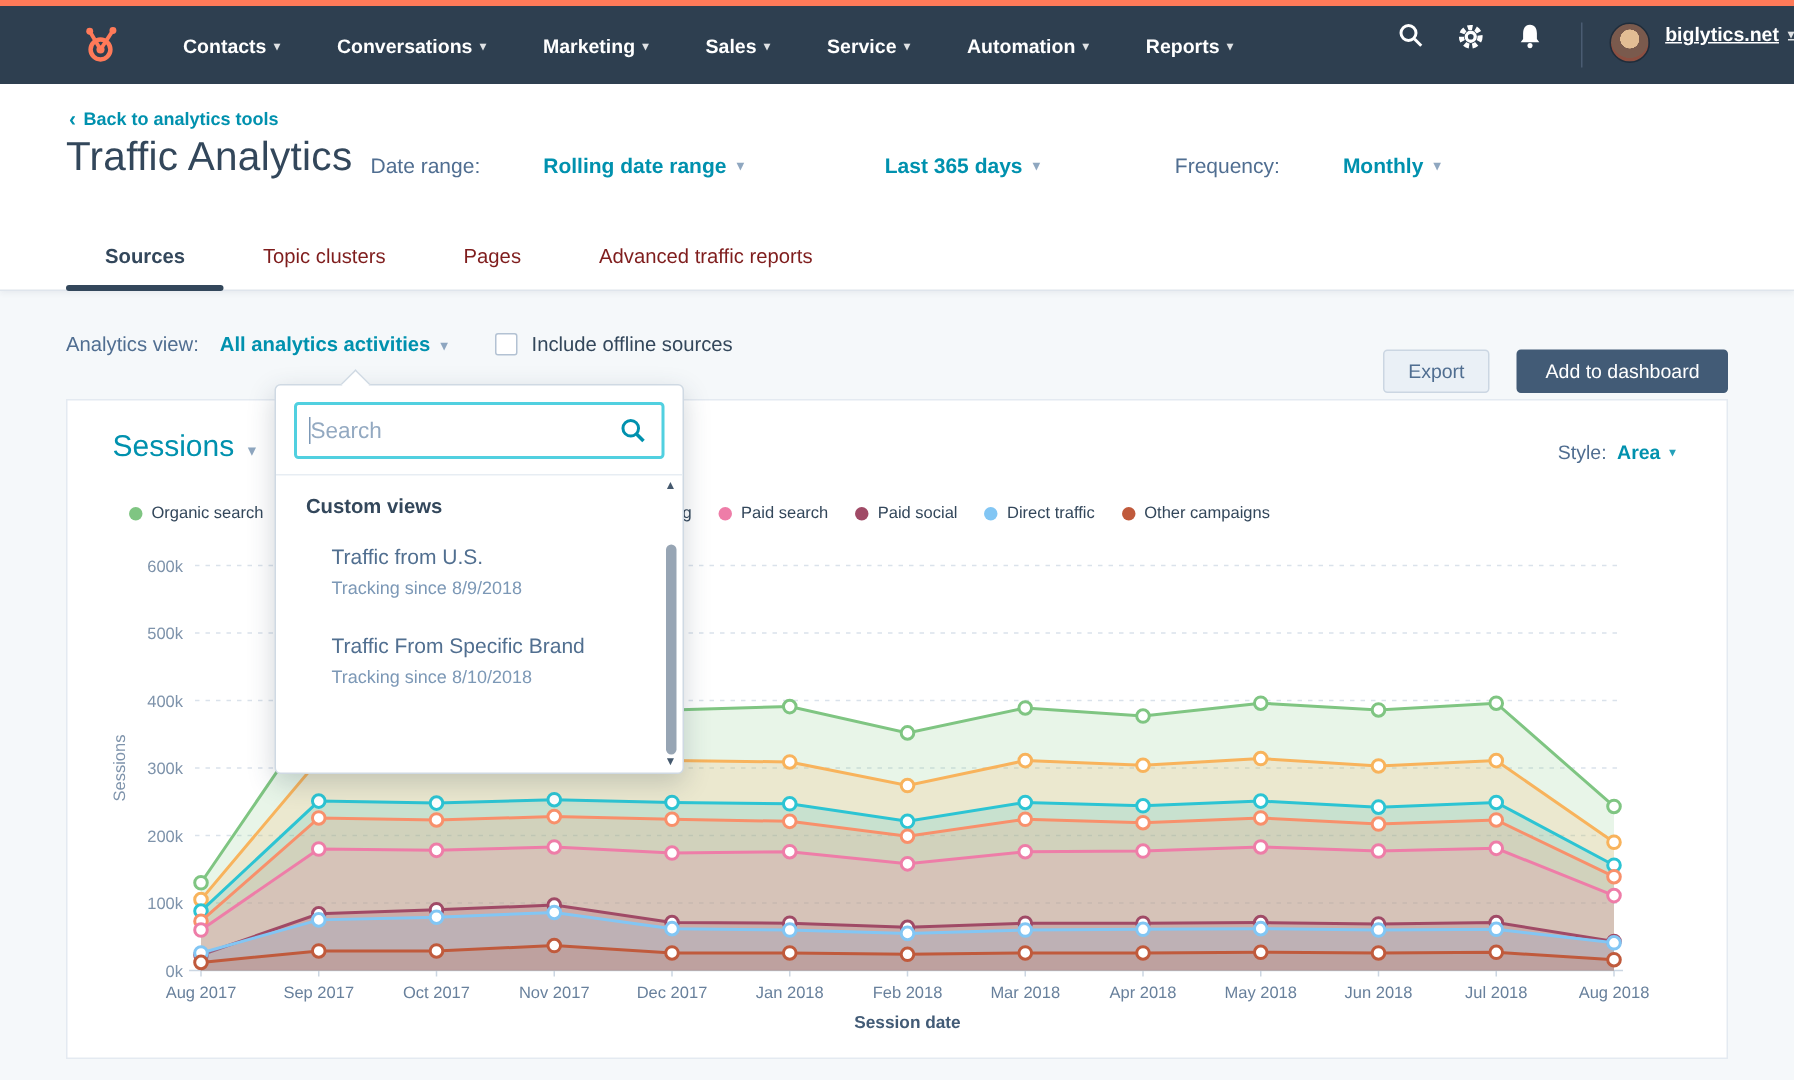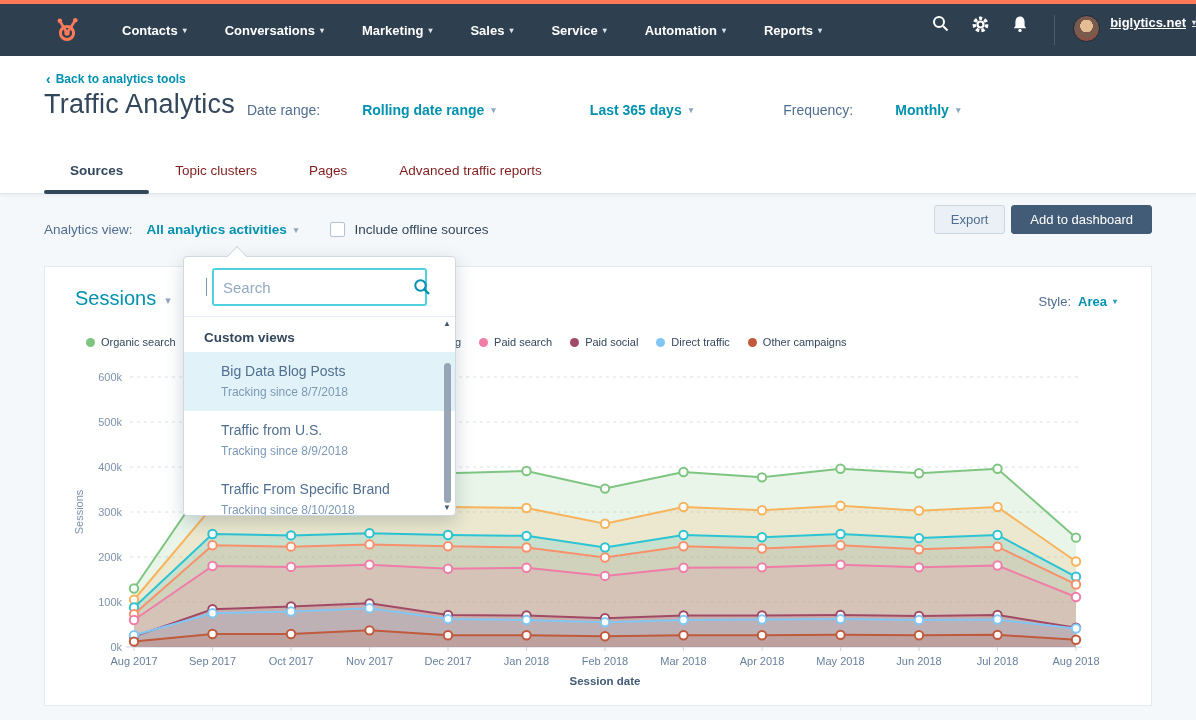--- a/index.html
+++ b/index.html
@@ -37,21 +37,21 @@
   .tab{padding:13px 26px 16px;font-size:13.5px;color:#7f1d1d;cursor:pointer;position:relative;white-space:nowrap;}
   .tab.active{color:#33475b;font-weight:700;}
   .tab.active::after{content:"";position:absolute;left:0;right:0;bottom:0;height:4px;background:#33475b;border-radius:3px;}
 
   
   .toolbar{position:absolute;top:222px;left:44px;display:flex;align-items:center;font-size:13.5px;color:#506e91;z-index:4;}
   .tb-value{color:#0091ae;font-weight:700;margin-left:14px;display:flex;gap:7px;align-items:center;cursor:pointer;}
   .tb-value .caret{color:#7c98b6;font-size:9px;}
   .checkbox{width:15px;height:15px;border:1px solid #b3c2d3;border-radius:2px;background:#fff;margin-left:32px;cursor:pointer;}
   .cb-label{margin-left:9px;color:#33475b;}
-  .actions{position:absolute;top:205px;right:44px;display:flex;gap:6px;z-index:4;}
+  .actions{position:absolute;top:233px;right:44px;display:flex;gap:18px;z-index:4;}
   .btn{font-size:13px;border-radius:3px;padding:6px 16px;cursor:pointer;font-family:inherit;}
   .btn-secondary{background:#eaf0f6;border:1px solid #cbd6e2;color:#506e91;}
   .btn-primary{background:#425b76;border:1px solid #425b76;color:#fff;padding:6px 18px;}
 
   
   .card{position:absolute;left:44px;top:266px;width:1108px;height:440px;background:#fff;border:1px solid #e4eaf1;z-index:1;}
   .metric-title{position:absolute;left:30px;top:20px;font-size:20px;color:#0091ae;font-weight:500;
     display:flex;align-items:center;gap:9px;cursor:pointer;}
   .metric-title .caret{color:#7c98b6;font-size:11px;margin-top:3px;}
   .style-ctl{position:absolute;right:34px;top:27px;font-size:13px;color:#506e91;display:flex;gap:7px;align-items:center;}
@@ -63,21 +63,21 @@
   .ytick{font-size:11px;fill:#7e93ab;}
   .xtick{font-size:11px;fill:#68809c;}
   .ylab{font-size:11px;fill:#7e93ab;}
   .xlab{font-size:11.5px;fill:#425b76;font-weight:700;}
 
   
   .dropdown{position:absolute;left:183px;top:256px;width:273px;background:#fff;border:1px solid #cfd9e3;
     border-radius:4px;box-shadow:0 6px 18px rgba(45,62,80,.22);z-index:40;}
   .dd-pointer{position:absolute;left:46px;top:-8px;width:14px;height:14px;background:#fff;
     border-left:1px solid #cfd9e3;border-top:1px solid #cfd9e3;transform:rotate(45deg);}
-  .dd-search{padding:11px 28px 10px;position:relative;}
+  .dd-search{padding:11px 12px 10px;position:relative;}
   .dd-input{width:100%;height:38px;border:2px solid #51d0e0;border-radius:3px;padding:0 36px 0 9px;
     font-size:15px;color:#33475b;font-family:inherit;outline:none;}
   .dd-input::placeholder{color:#93a9c1;}
   .dd-search .mag{position:absolute;right:24px;top:21px;}
   .text-caret{position:absolute;left:22px;top:21px;width:1px;height:18px;background:#7c98b6;}
   .dd-list{position:relative;height:199px;overflow:hidden;border-top:1px solid #e7edf3;}
   .dd-header{padding:13px 20px 7px;font-size:13.5px;font-weight:700;color:#33475b;}
   .dd-item{padding:11px 20px 11px 37px;cursor:pointer;}
   .dd-item.hl{background:#e1f3f8;}
   .dd-item-title{font-size:14px;color:#516f90;line-height:17px;}
@@ -427,24 +427,20 @@
     <input class="dd-input" type="text" placeholder="Search" style="">
     <span class="text-caret"></span>
     <svg class="mag" width="18" height="18" viewBox="0 0 18 18">
       <circle cx="7.5" cy="7.5" r="5.2" fill="none" stroke="#0091ae" stroke-width="2"></circle>
       <line x1="11.5" y1="11.5" x2="16" y2="16" stroke="#0091ae" stroke-width="2.4"></line>
     </svg>
   </div>
   <div class="dd-list">
     <div class="dd-header">Custom views</div>
     <div id="dd-items">
-        <div class="dd-item hl">
-          <div class="dd-item-title">Big Data Blog Posts</div>
-          <div class="dd-item-sub">Tracking since 8/7/2018</div>
-        </div>
         <div class="dd-item">
           <div class="dd-item-title">Traffic from U.S.</div>
           <div class="dd-item-sub">Tracking since 8/9/2018</div>
         </div>
         <div class="dd-item">
           <div class="dd-item-title">Traffic From Specific Brand</div>
           <div class="dd-item-sub">Tracking since 8/10/2018</div>
         </div>
       </div>
     <div class="dd-scroll">

